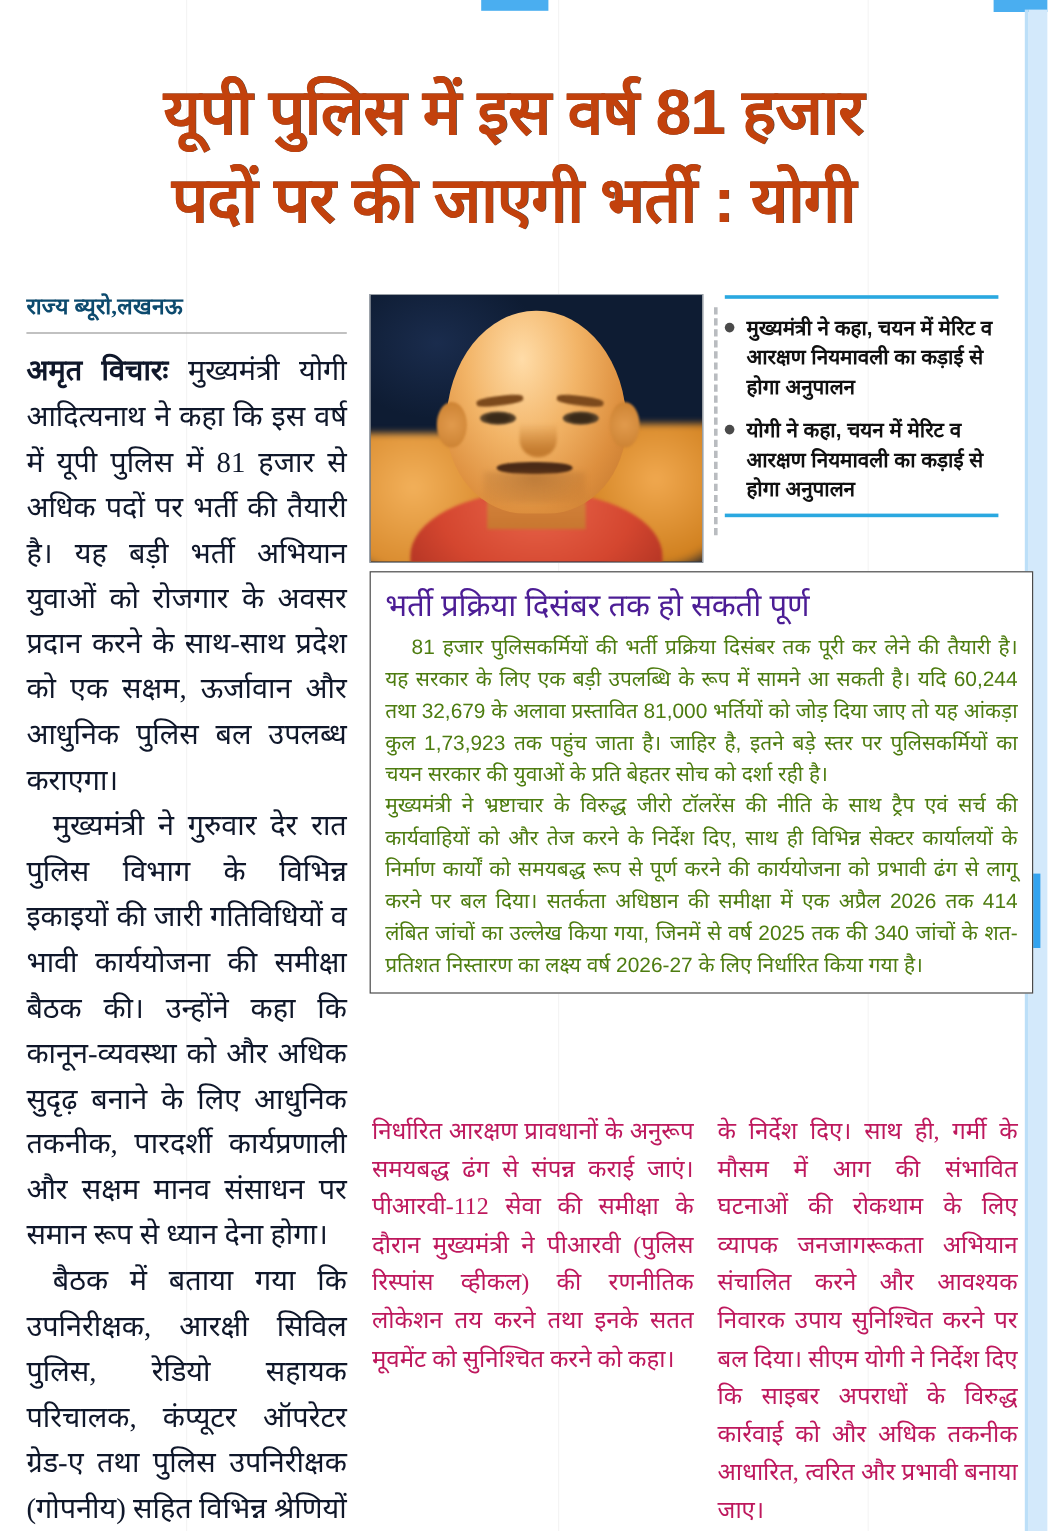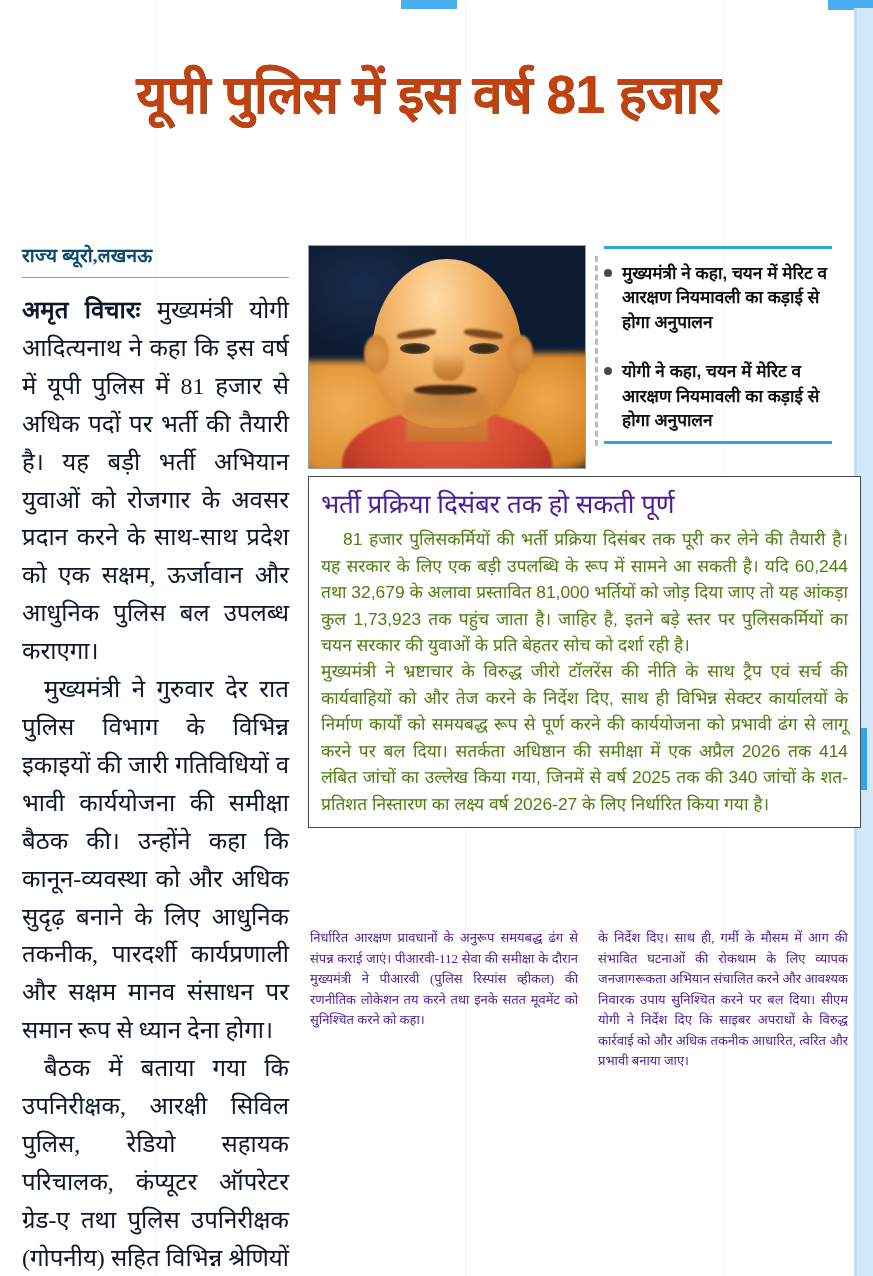--- a/index.html
+++ b/index.html
@@ -185,21 +185,21 @@
   }
   .bullets .rule.bottom { margin-top: 8px; }
   .bullets ul {
     list-style: none;
     margin: 12px 0 0 0;
     padding: 0;
   }
   .bullets li {
     position: relative;
     padding-left: 18px;
-    margin-bottom: 25px;
+    margin-bottom: 12px;
     font-family: "Liberation Sans", "DejaVu Sans", sans-serif;
     font-weight: bold;
     font-size: 17.2px;
     line-height: 1.42;
     color: #101010;
   }
   .bullets li:last-child { margin-bottom: 6px; }
   .bullets li::before {
     content: "";
     position: absolute;
@@ -245,43 +245,44 @@
     width: 268px;
   }
   .col-right {
     position: absolute;
     left: 598px; top: 928px;
     width: 250px;
   }
 
   
   .colbody {
-    font-size: 13px;
+    font-size: 20px;
     line-height: 1.58;
     text-align: justify;
-    color: #4c1d95;
+    color: #be185d;
   }
   .colbody p { margin: 0; text-indent: 22px; }
   .colbody p.first { text-indent: 0; }
 </style>
 </head>
 <body>
 
 <div class="fold" style="left:155px;"></div>
 <div class="fold" style="left:465px;"></div>
 <div class="fold" style="left:723px;"></div>
 
 <div class="blue-tab-top-left"></div>
 <div class="blue-tab-top-right"></div>
 <div class="blue-edge-strip"></div>
 <div class="blue-edge-line"></div>
 <div class="blue-block-mid"></div>
 
 <h1 class="headline">
   <span class="l1">यूपी पुलिस में इस वर्ष 81 हजार</span>
+  <span class="l2">पदों पर की जाएगी भर्ती : योगी</span>
 </h1>
 
 <div class="col-left">
   <div class="byline">राज्य ब्यूरो,लखनऊ</div>
   <div class="byline-rule"></div>
   <div class="body-text">
     <p class="first"><span class="lead">अमृत विचारः</span> <span>मुख्यमंत्री योगी आदित्यनाथ ने कहा कि इस वर्ष में यूपी पुलिस में 81 हजार से अधिक पदों पर भर्ती की तैयारी है। यह बड़ी भर्ती अभियान युवाओं को रोजगार के अवसर प्रदान करने के साथ-साथ प्रदेश को एक सक्षम, ऊर्जावान और आधुनिक पुलिस बल उपलब्ध कराएगा।</span></p>
     <p>मुख्यमंत्री ने गुरुवार देर रात पुलिस विभाग के विभिन्न इकाइयों की जारी गतिविधियों व भावी कार्ययोजना की समीक्षा बैठक की। उन्होंने कहा कि कानून-व्यवस्था को और अधिक सुदृढ़ बनाने के लिए आधुनिक तकनीक, पारदर्शी कार्यप्रणाली और सक्षम मानव संसाधन पर समान रूप से ध्यान देना होगा।</p>
     <p>बैठक में बताया गया कि उपनिरीक्षक, आरक्षी सिविल पुलिस, रेडियो सहायक परिचालक, कंप्यूटर ऑपरेटर ग्रेड-ए तथा पुलिस उपनिरीक्षक (गोपनीय) सहित विभिन्न श्रेणियों में 81 हजार से अधिक पदों पर भर्ती प्रस्तावित है। इनमें से कुछ की प्रक्रिया प्रारंभ भी हो गई है। मुख्यमंत्री ने उत्तर प्रदेश पुलिस भर्ती एवं प्रोन्नति बोर्ड को निर्देश दिए कि सभी सीधी भर्तियां पूर्ण पारदर्शिता, निष्पक्षता एवं</p>
   </div>

